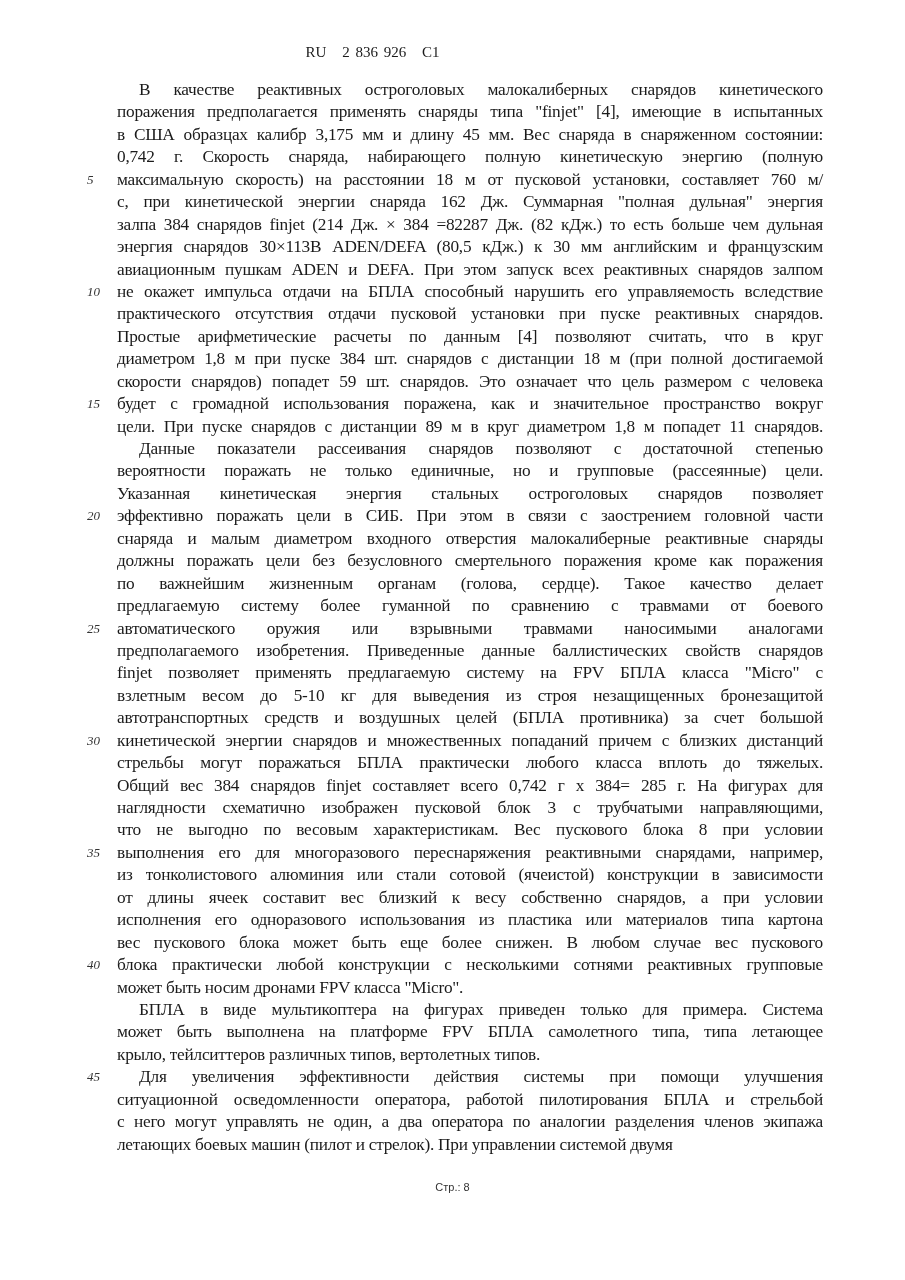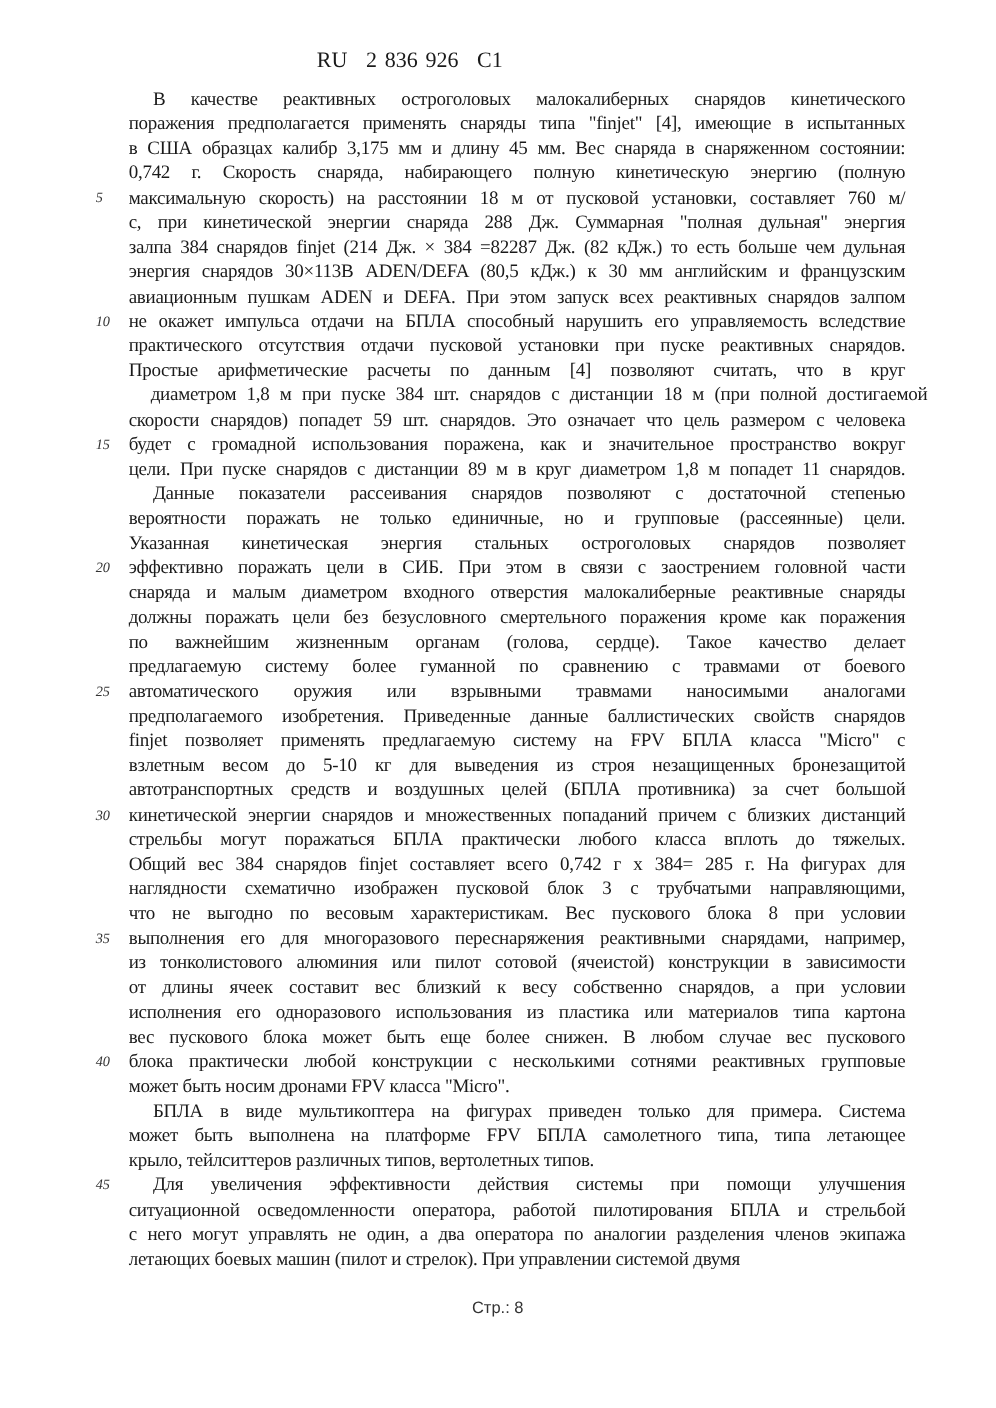--- a/index.html
+++ b/index.html
@@ -14,21 +14,21 @@
     overflow: hidden;
     font-family: "Liberation Serif", "DejaVu Serif", serif;
     color: #1a1a1a;
   }
   .page-header {
     position: absolute;
     top: 44px;
     left: 0;
     width: 745px;
     text-align: center;
-    font-size: 20px;
+    font-size: 15px;
     letter-spacing: 0px;
     word-spacing: 2px;
     color: #1a1a1a;
   }
   .page-header span { margin: 0 5px; }
   .body-text {
     position: absolute;
     top: 79px;
     left: 117px;
     width: 706px;
@@ -66,21 +66,21 @@
     text-align: left;
     letter-spacing: 0;
   }
   .page-footer {
     position: absolute;
     top: 1181px;
     left: 0;
     width: 905px;
     text-align: center;
     font-family: "Liberation Sans", "DejaVu Sans", sans-serif;
-    font-size: 15px;
+    font-size: 11px;
     color: #333;
   }
 </style>
 </head>
 <body>
 
 <div class="page-header">
   <span>RU</span>
   <span>2 836 926</span>
   <span>C1</span>
@@ -97,21 +97,21 @@
       <span class="line-text" style="display: block; width: 100%;">в США образцах калибр 3,175 мм и длину 45 мм. Вес снаряда в снаряженном состоянии:</span>
     </div>
     <div class="line">
       <span class="line-text" style="display: block; width: 100%;">0,742 г. Скорость снаряда, набирающего полную кинетическую энергию (полную</span>
     </div>
     <div class="line">
       <span class="line-num">5</span>
       <span class="line-text" style="display: block; width: 100%;">максимальную скорость) на расстоянии 18 м от пусковой установки, составляет 760 м/</span>
     </div>
     <div class="line">
-      <span class="line-text" style="display: block; width: 100%;">с, при кинетической энергии снаряда 288 Дж. Суммарная "полная дульная" энергия</span>
+      <span class="line-text" style="display: block; width: 100%;">с, при кинетической энергии снаряда 162 Дж. Суммарная "полная дульная" энергия</span>
     </div>
     <div class="line">
       <span class="line-text" style="display: block; width: 100%;">залпа 384 снарядов finjet (214 Дж. × 384 =82287 Дж. (82 кДж.) то есть больше чем дульная</span>
     </div>
     <div class="line">
       <span class="line-text" style="display: block; width: 100%;">энергия снарядов 30×113В ADEN/DEFA (80,5 кДж.) к 30 мм английским и французским</span>
     </div>
     <div class="line">
       <span class="line-text" style="display: block; width: 100%;">авиационным пушкам ADEN и DEFA. При этом запуск всех реактивных снарядов залпом</span>
     </div>
@@ -119,21 +119,21 @@
       <span class="line-num">10</span>
       <span class="line-text" style="display: block; width: 100%;">не окажет импульса отдачи на БПЛА способный нарушить его управляемость вследствие</span>
     </div>
     <div class="line">
       <span class="line-text" style="display: block; width: 100%;">практического отсутствия отдачи пусковой установки при пуске реактивных снарядов.</span>
     </div>
     <div class="line">
       <span class="line-text" style="display: block; width: 100%;">Простые арифметические расчеты по данным [4] позволяют считать, что в круг</span>
     </div>
     <div class="line">
-      <span class="line-text" style="display: block; width: 100%; margin-left: 20px;">диаметром 1,8 м при пуске 384 шт. снарядов с дистанции 18 м (при полной достигаемой</span>
+      <span class="line-text" style="display: block; width: 100%;">диаметром 1,8 м при пуске 384 шт. снарядов с дистанции 18 м (при полной достигаемой</span>
     </div>
     <div class="line">
       <span class="line-text" style="display: block; width: 100%;">скорости снарядов) попадет 59 шт. снарядов. Это означает что цель размером с человека</span>
     </div>
     <div class="line">
       <span class="line-num">15</span>
       <span class="line-text" style="display: block; width: 100%;">будет с громадной использования поражена, как и значительное пространство вокруг</span>
     </div>
     <div class="line">
       <span class="line-text" style="display: block; width: 100%;">цели. При пуске снарядов с дистанции 89 м в круг диаметром 1,8 м попадет 11 снарядов.</span>
@@ -193,21 +193,21 @@
       <span class="line-text" style="display: block; width: 100%;">наглядности схематично изображен пусковой блок 3 с трубчатыми направляющими,</span>
     </div>
     <div class="line">
       <span class="line-text" style="display: block; width: 100%;">что не выгодно по весовым характеристикам. Вес пускового блока 8 при условии</span>
     </div>
     <div class="line">
       <span class="line-num">35</span>
       <span class="line-text" style="display: block; width: 100%;">выполнения его для многоразового переснаряжения реактивными снарядами, например,</span>
     </div>
     <div class="line">
-      <span class="line-text" style="display: block; width: 100%;">из тонколистового алюминия или пилот сотовой (ячеистой) конструкции в зависимости</span>
+      <span class="line-text" style="display: block; width: 100%;">из тонколистового алюминия или стали сотовой (ячеистой) конструкции в зависимости</span>
     </div>
     <div class="line">
       <span class="line-text" style="display: block; width: 100%;">от длины ячеек составит вес близкий к весу собственно снарядов, а при условии</span>
     </div>
     <div class="line">
       <span class="line-text" style="display: block; width: 100%;">исполнения его одноразового использования из пластика или материалов типа картона</span>
     </div>
     <div class="line">
       <span class="line-text" style="display: block; width: 100%;">вес пускового блока может быть еще более снижен. В любом случае вес пускового</span>
     </div>

